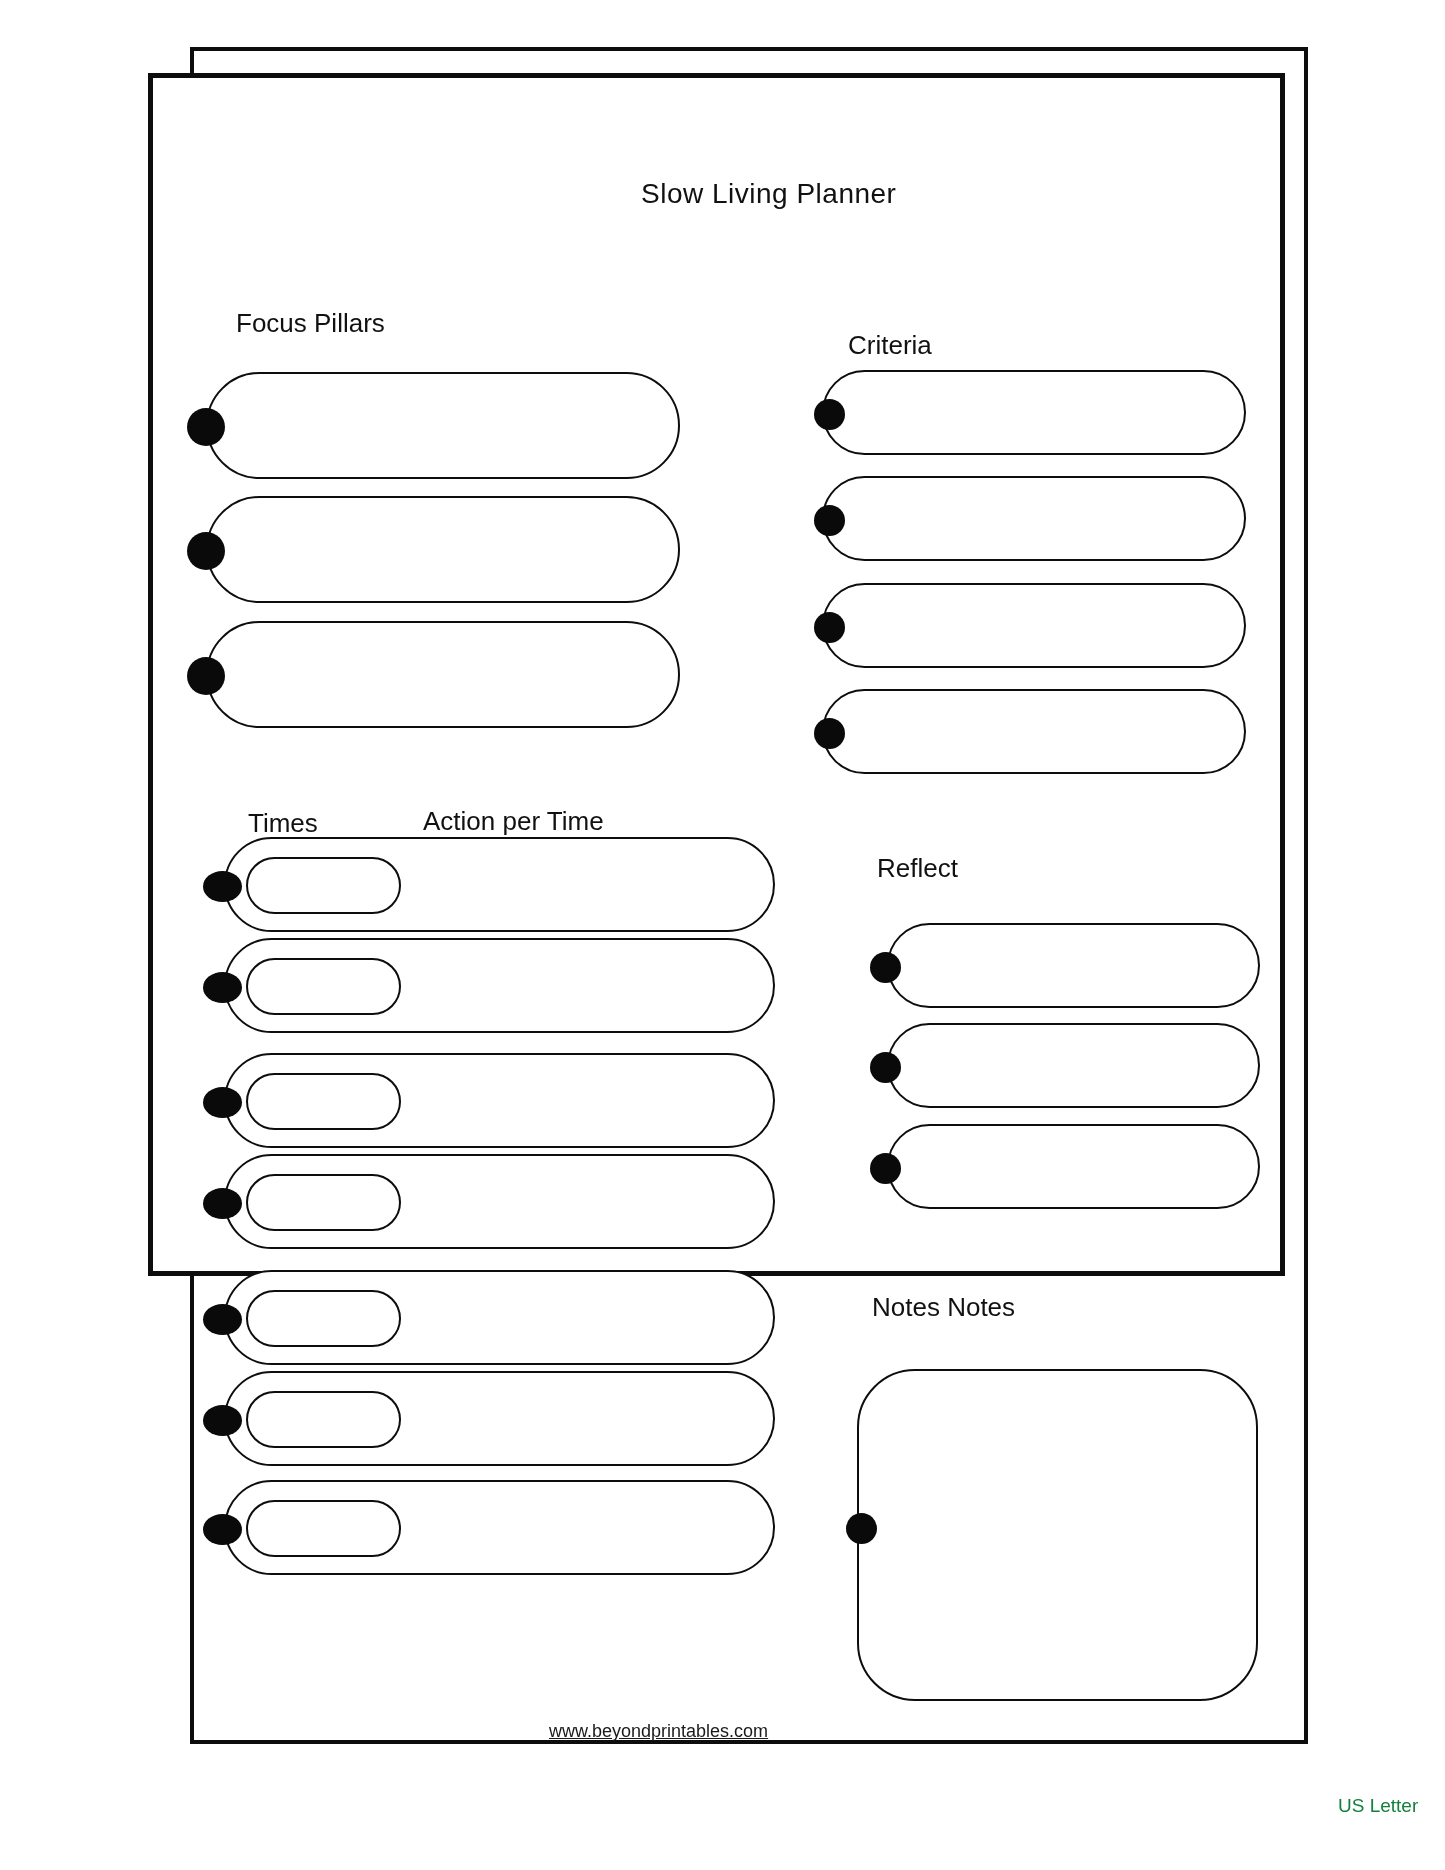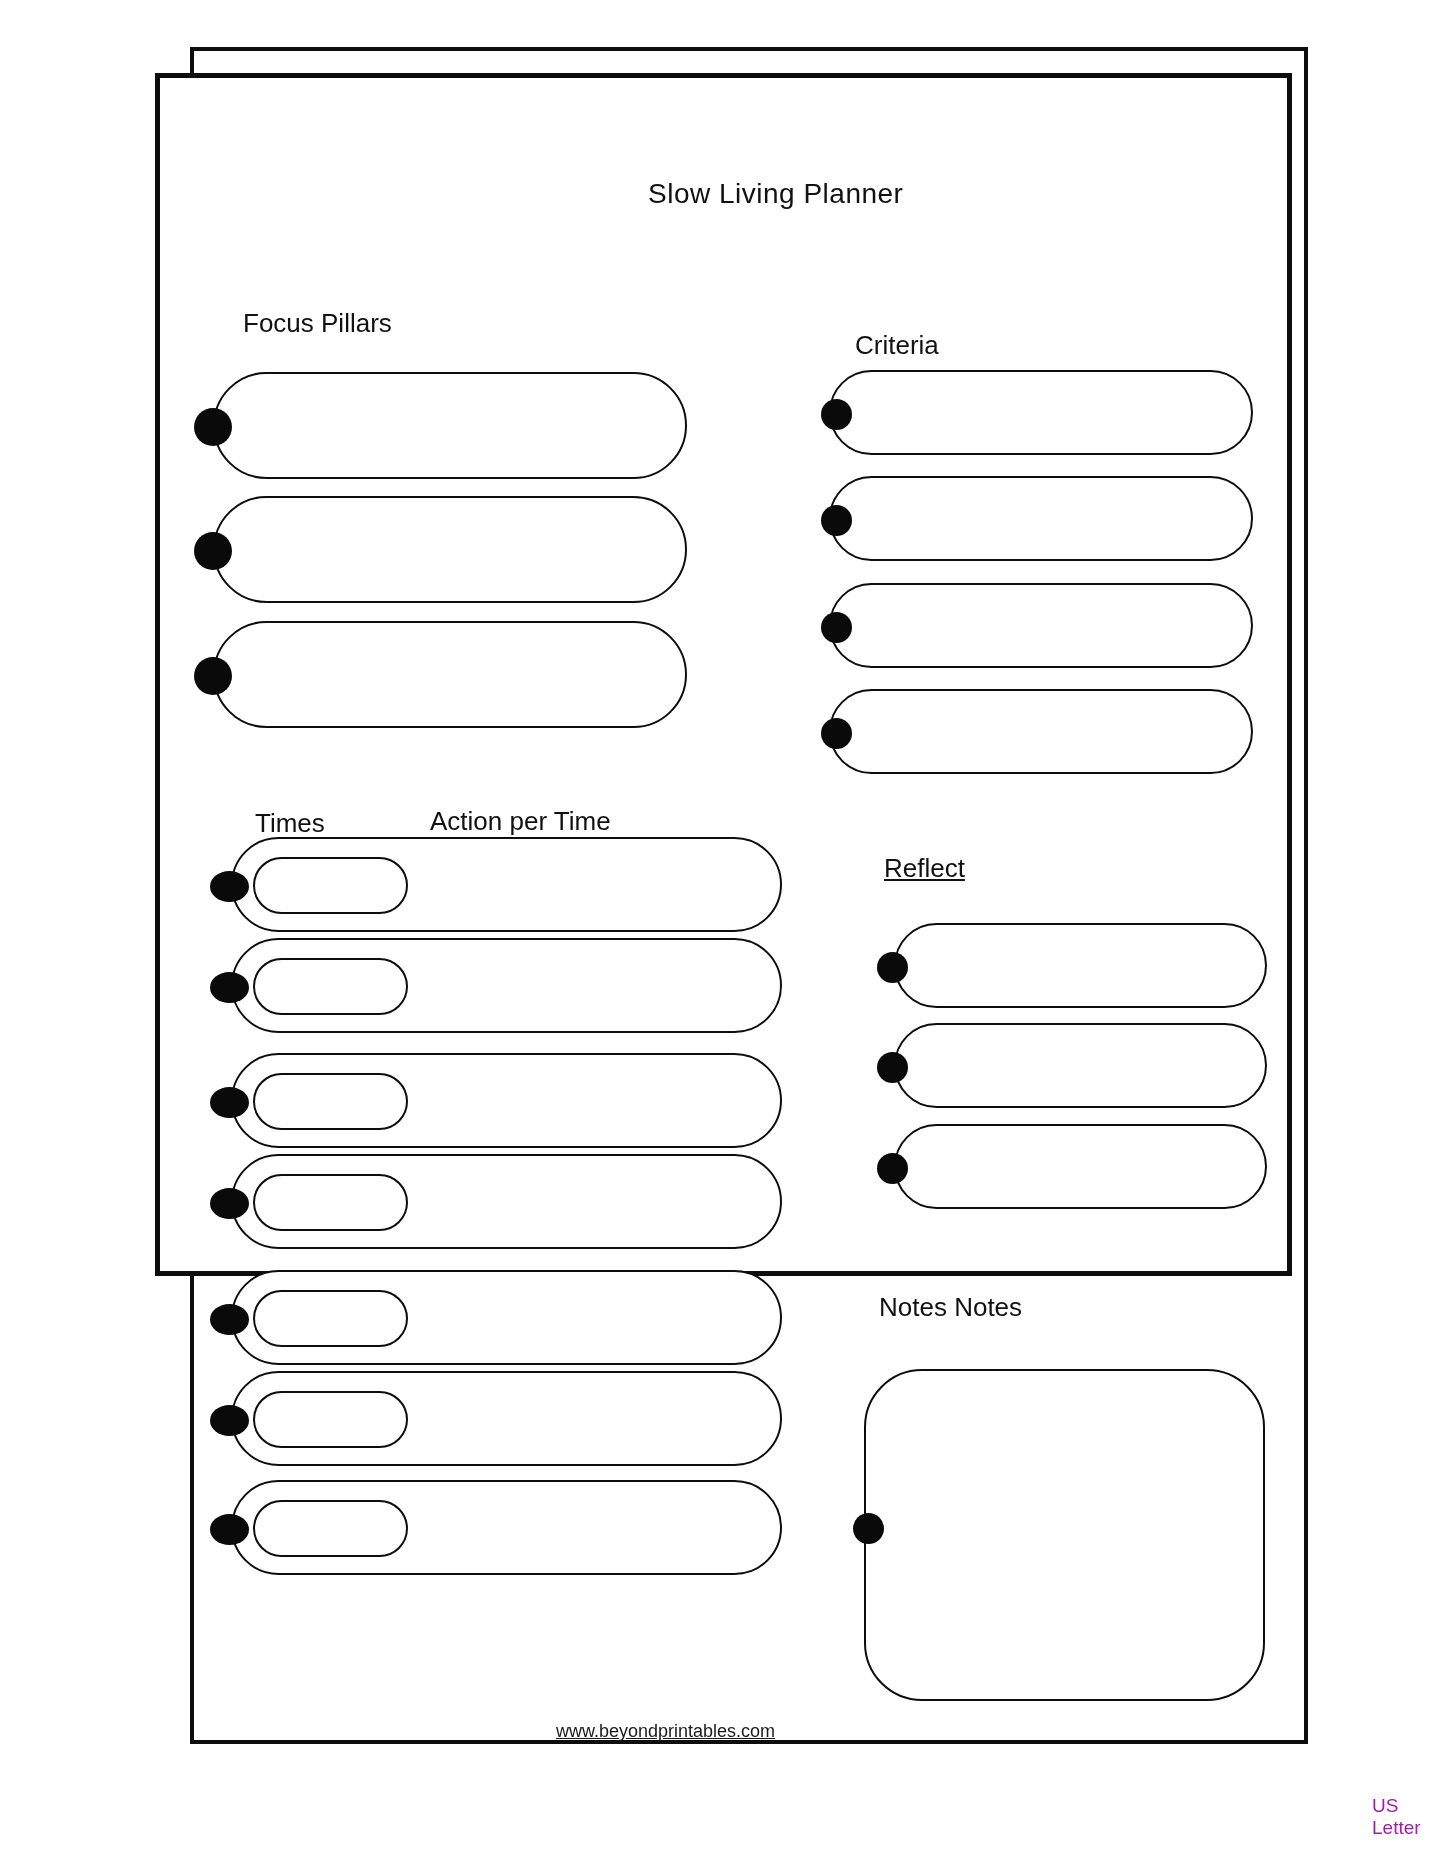--- a/index.html
+++ b/index.html
@@ -15,21 +15,21 @@
   }
   .back-page {
     position: absolute;
     left: 190px; top: 47px;
     width: 1118px; height: 1697px;
     border: 4px solid #0d0d0d;
     background: #ffffff;
   }
   .main-page {
     position: absolute;
-    left: 155px; top: 73px;
+    left: 148px; top: 73px;
     width: 1137px; height: 1203px;
     border: 5px solid #0d0d0d;
     background: #ffffff;
   }
   .title {
     position: absolute;
     left: 488px; top: 100px;
     font-size: 28px;
     font-weight: 400;
     letter-spacing: 0.5px;
@@ -38,21 +38,21 @@
     position: absolute;
     font-size: 26px;
     font-weight: 400;
     color: #111111;
     white-space: nowrap;
   }
   .h-focus    { left: 83px;  top: 230px; }
   .h-criteria { left: 695px; top: 252px; text-align: center; }
   .h-times    { left: 95px;  top: 730px; }
   .h-action   { left: 270px; top: 728px; }
-  .h-reflect  { left: 724px; top: 775px; text-decoration: underline; }
+  .h-reflect  { left: 724px; top: 775px; }
   .h-review   { left: 719px; top: 1214px; }
 
   .pill {
     position: absolute;
     border: 2px solid #0d0d0d;
     border-radius: 999px;
     background: #ffffff;
   }
   .bullet {
     position: absolute;
@@ -146,22 +146,21 @@
     left: 396px; top: 1643px;
     font-size: 18px;
     color: #1a1a1a;
     text-decoration: underline;
     cursor: pointer;
   }
   .paper-size {
     position: absolute;
     left: 1338px; top: 1795px;
     font-size: 19px;
-    color: #a21caf;
-    margin-left: 34px;
+    color: #15803d;
   }
 </style>
 </head>
 <body>
 
 <div class="canvas">
 
   <div class="back-page"></div>
 
   <div class="main-page">

